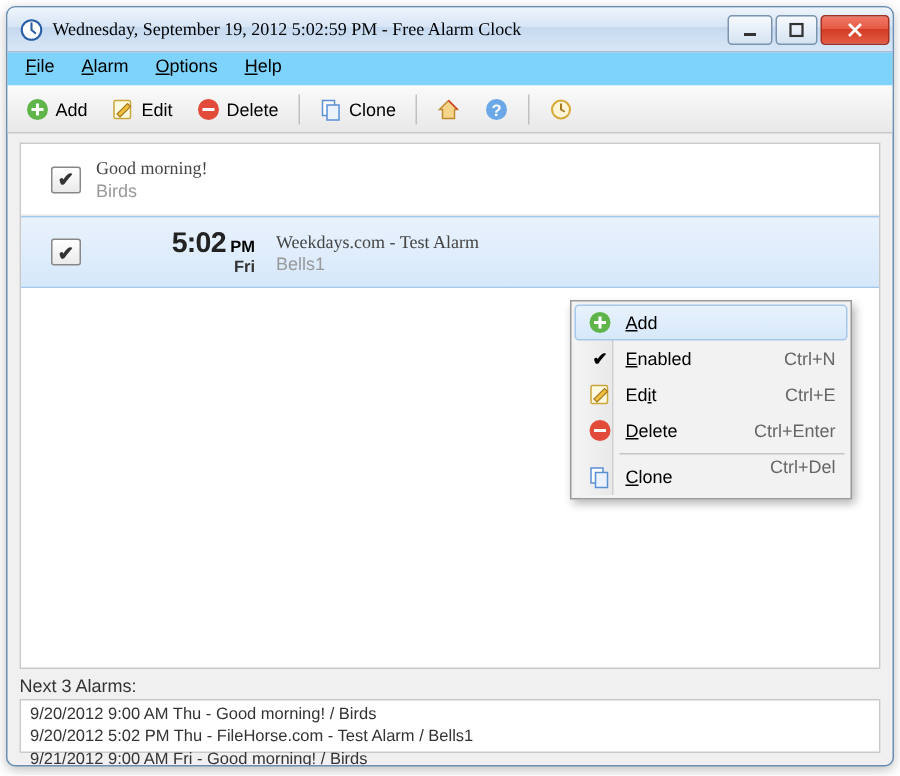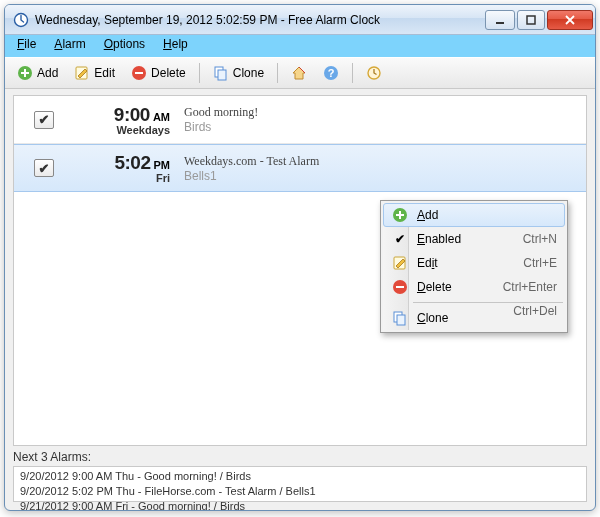--- a/index.html
+++ b/index.html
@@ -26,21 +26,21 @@
   }
   .titlebar {
     height: 30px;
     background: linear-gradient(to bottom, #eef4fb 0%, #d7e5f5 45%, #c5d9ef 46%, #d9e7f6 100%);
     display: flex;
     align-items: center;
     padding: 0 2px 0 8px;
     border-bottom: 1px solid #a7bcd4;
   }
   .titlebar .title-icon { width: 16px; height: 16px; margin-right: 6px; }
-  .titlebar .title-text { font-size: 12px; color: #000; flex: 1; }
+  .titlebar .title-text { font-size: 12px; color: #000; flex: 1; font-family: Liberation Serif, serif; }
   .win-btns { display: flex; gap: 2px; }
   .win-btn {
     width: 30px; height: 20px;
     border: 1px solid #7a94b0;
     border-radius: 3px;
     background: linear-gradient(to bottom, #f6f9fd, #d6e3f2);
     display: flex; align-items: center; justify-content: center;
     font-size: 10px; color: #333;
   }
   .win-btn.max { width: 28px; }
@@ -273,24 +273,20 @@
           </svg></span>
     </div>
   </div>
 
   <div class="list-area">
 
     <div class="alarm-row">
       <div class="chk-cell">
           <div class="chk-box">✔</div>
         </div>
-      <div class="time-cell">
-        <div><span class="time-big">9:00</span><span class="ampm">AM</span></div>
-        <div class="time-days">Weekdays</div>
-      </div>
       <div class="desc-cell">
         <div class="desc-title">Good morning!</div>
         <div class="desc-sound">Birds</div>
       </div>
     </div>
 
     <div class="alarm-row selected">
       <div class="chk-cell">
           <div class="chk-box">✔</div>
         </div>

